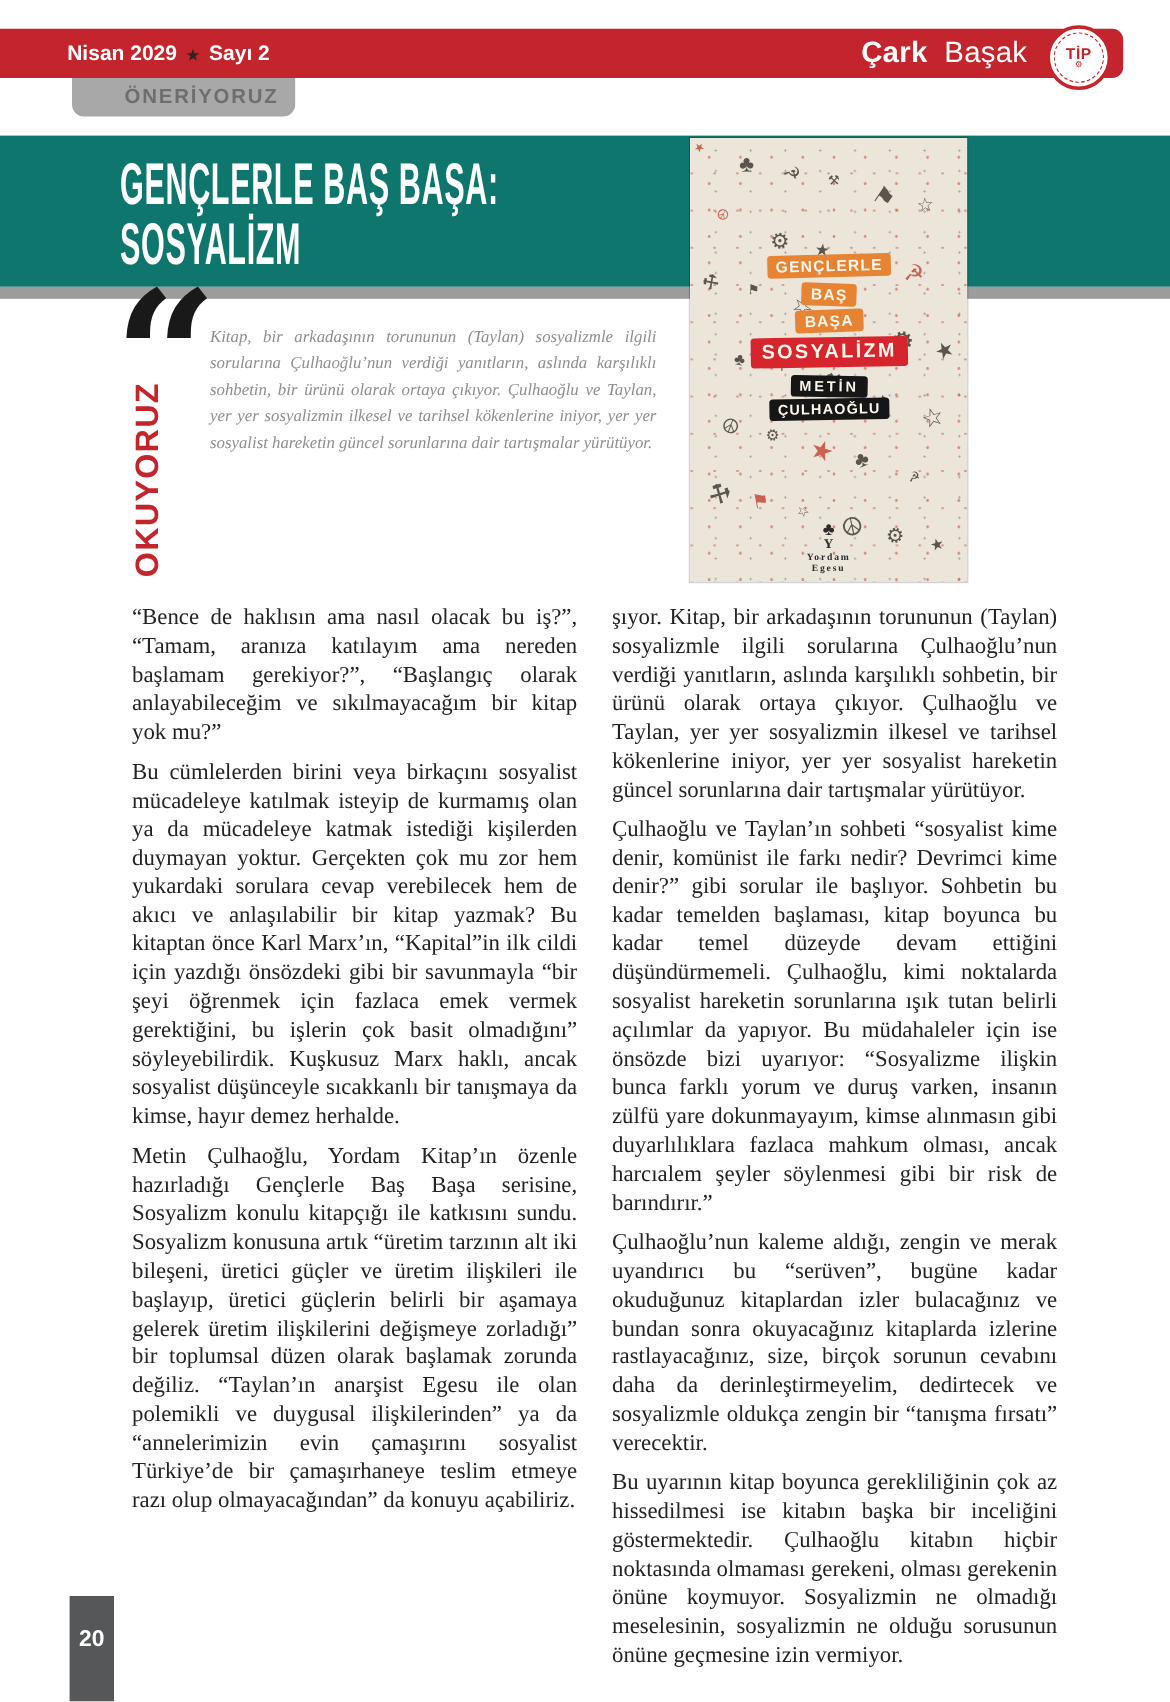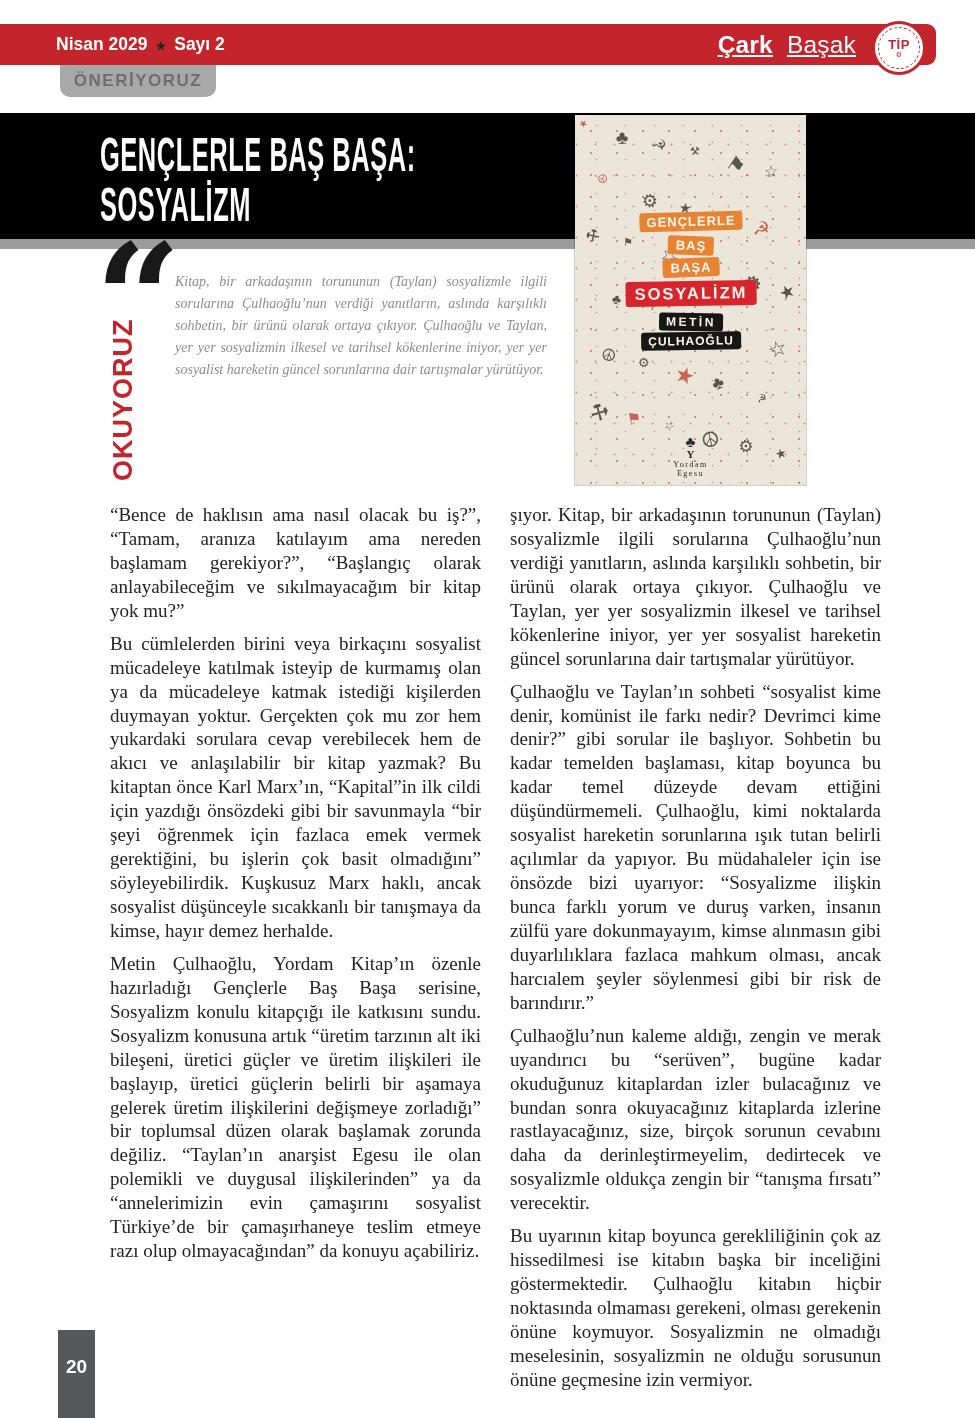--- a/index.html
+++ b/index.html
@@ -12,41 +12,41 @@
     position:absolute;left:0;top:24px;width:936px;height:41px;
     background:#c4242b;border-radius:0 9px 9px 0;
   }
   .issue-info{
     position:absolute;left:56px;top:0;height:41px;display:flex;align-items:center;gap:8px;
     color:#ffffff;font-weight:bold;font-size:17.5px;
   }
   .issue-star{color:#2a2428;font-size:12px;transform:translateY(1px);}
   .brand{
     position:absolute;right:80px;top:0;height:41px;display:flex;align-items:center;
-    color:#ffffff;font-size:24.5px;letter-spacing:.2px;text-decoration:underline;
+    color:#ffffff;font-size:24.5px;letter-spacing:.2px;
   }
   .brand-bold{font-weight:800;}
   .brand-reg{font-weight:400;margin-left:14px;}
   .tip-logo{
     position:absolute;left:872px;top:21px;width:54px;height:54px;border-radius:50%;
     background:#ffffff;border:3px solid #c4242b;box-sizing:border-box;z-index:7;
     display:flex;flex-direction:column;align-items:center;justify-content:center;
   }
   .tip-logo::before{
     content:"";position:absolute;inset:3px;border:1px dashed #c4242b;border-radius:50%;
   }
   .tip-text{color:#c4242b;font-weight:800;font-size:13px;letter-spacing:.5px;line-height:1;}
   .tip-gear{color:#c4242b;font-size:7px;line-height:1.1;}
   .category-tag{
     position:absolute;left:60px;top:65px;width:156px;height:32px;background:#a8a8a8;
     border-radius:0 0 10px 10px;display:flex;align-items:center;justify-content:center;
-    color:#6e6e6e;font-weight:bold;font-size:17px;letter-spacing:1.5px;
-  }
-  
-  .title-banner{position:absolute;left:0;top:113px;width:975px;height:126px;background:#000000;}
+    color:#6e6e6e;font-weight:bold;font-size:17px;letter-spacing:1.5px;padding-left:30px;
+  }
+  
+  .title-banner{position:absolute;left:0;top:113px;width:975px;height:126px;background:#0f766e;}
   .title-lines{
     position:absolute;left:100px;top:16px;color:#ffffff;font-weight:800;font-size:49px;
     line-height:50px;letter-spacing:1px;white-space:nowrap;
     transform:scaleX(.52);transform-origin:0 0;
   }
   .gray-strip{position:absolute;left:0;top:239px;width:975px;height:10px;background:#9c9c9c;}
   
   .book-cover{
     position:absolute;left:575px;top:115px;width:231px;height:370px;z-index:8;
     background-color:#ece6da;
@@ -67,21 +67,21 @@
   }
   .lbl-genclerle{top:97px;transform:translateX(-50%) rotate(-1.5deg);background:#e78434;font-size:13px;padding:2px 7px;letter-spacing:1px;}
   .lbl-bas{top:121px;transform:translateX(-50%) rotate(2deg);background:#e78434;font-size:13px;padding:2px 8px;letter-spacing:1px;}
   .lbl-basa{top:143px;transform:translateX(-50%) rotate(-2deg);background:#e78434;font-size:13px;padding:2px 8px;letter-spacing:1px;}
   .lbl-sosyalizm{top:166px;transform:translateX(-50%) rotate(-1deg);background:#d6252c;font-size:16.5px;padding:3px 9px;letter-spacing:2px;}
   .lbl-metin{top:198px;transform:translateX(-50%) rotate(1deg);background:#161616;font-size:12px;padding:2px 7px;letter-spacing:2.5px;}
   .lbl-culhaoglu{top:217px;transform:translateX(-50%) rotate(-1deg);background:#161616;font-size:12px;padding:2px 7px;letter-spacing:1px;}
   .publisher{position:absolute;left:0;right:0;top:320px;text-align:center;color:#2b2b2b;z-index:2;}
   .pub-tree{font-size:15px;line-height:.9;display:block;}
   .pub-y{font-family:"Liberation Serif",serif;font-weight:bold;font-size:11px;line-height:1;display:block;}
-  .pub-name{font-family:"Liberation Serif",serif;font-weight:normal;font-size:8px;letter-spacing:1.5px;line-height:1.2;display:block;}
+  .pub-name{font-family:"Liberation Serif",serif;font-weight:bold;font-size:8px;letter-spacing:1.5px;line-height:1.2;display:block;}
   
   .quote-mark{
     position:absolute;left:95px;top:252px;height:86px;overflow:visible;
     font-family:"DejaVu Serif",serif;font-weight:bold;font-size:150px;line-height:.62;
     color:#191919;
   }
   .okuyoruz{
     position:absolute;left:110px;top:333px;height:148px;
     writing-mode:vertical-rl;transform:rotate(180deg);
     color:#c4242b;font-weight:800;font-size:27px;letter-spacing:1px;line-height:1;

